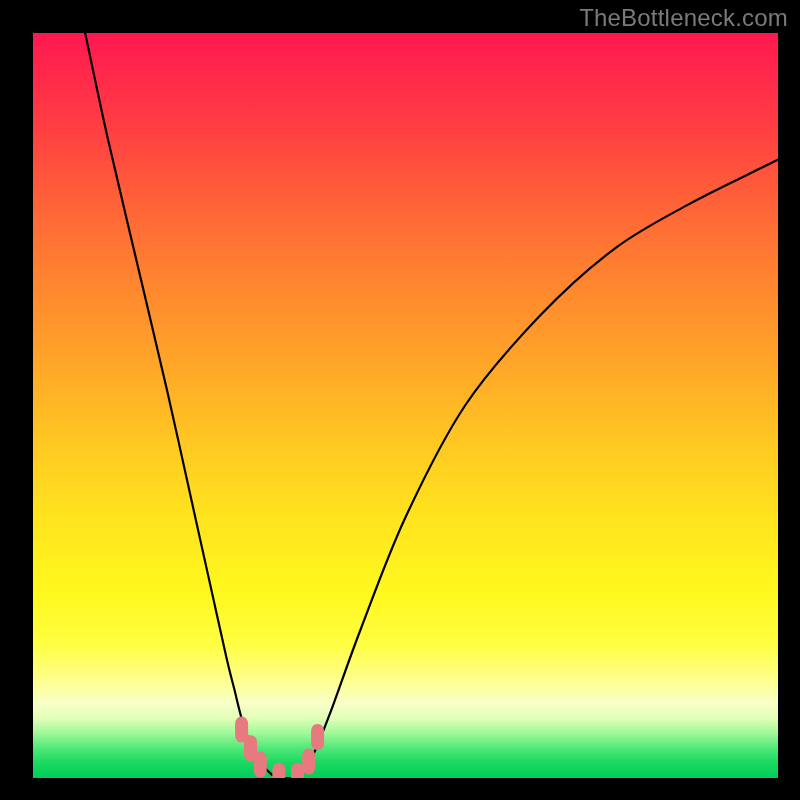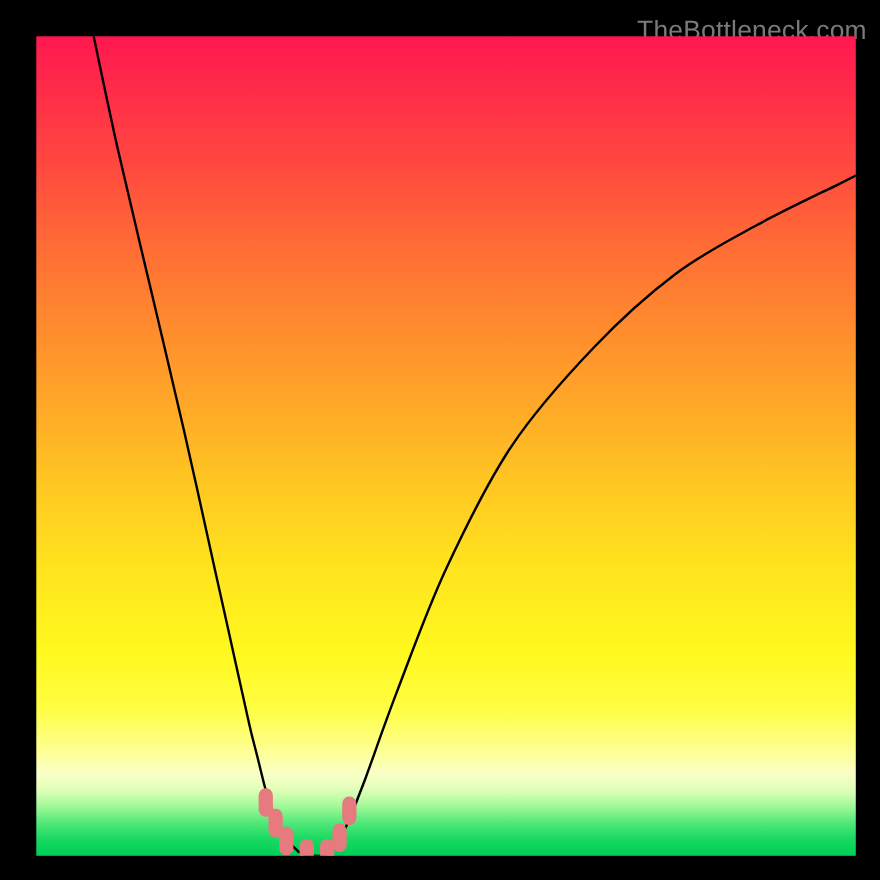--- a/index.html
+++ b/index.html
@@ -31,21 +31,21 @@
       #f8ffc8 90%,
       #e0ffb8 92%,
       #a0f898 94%,
       #50e878 96%,
       #18d860 98%,
       #00ce58 100%
     );
   }
   .watermark {
     position: absolute;
-    top: 14px;
+    top: 4px;
     right: 12px;
     font-family: Arial, Helvetica, sans-serif;
     font-size: 24px;
     font-weight: 500;
     color: #7a7a7a;
     letter-spacing: 0.2px;
   }
   svg.curve {
     position: absolute;
     left: 0;

